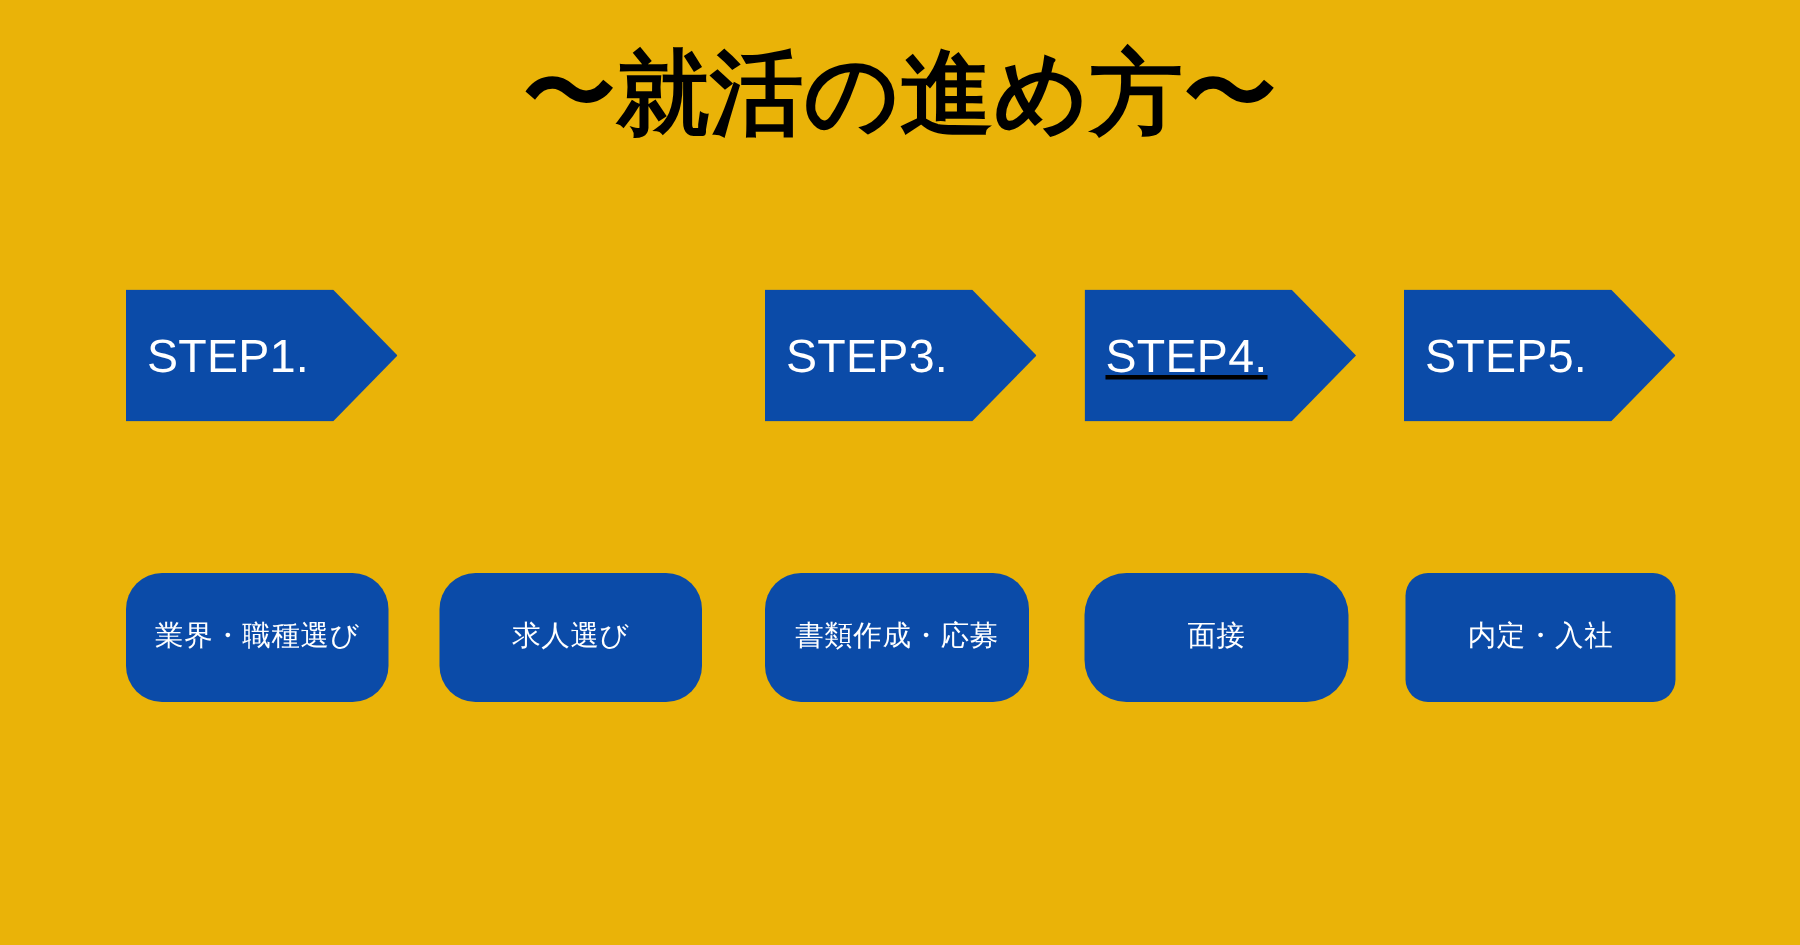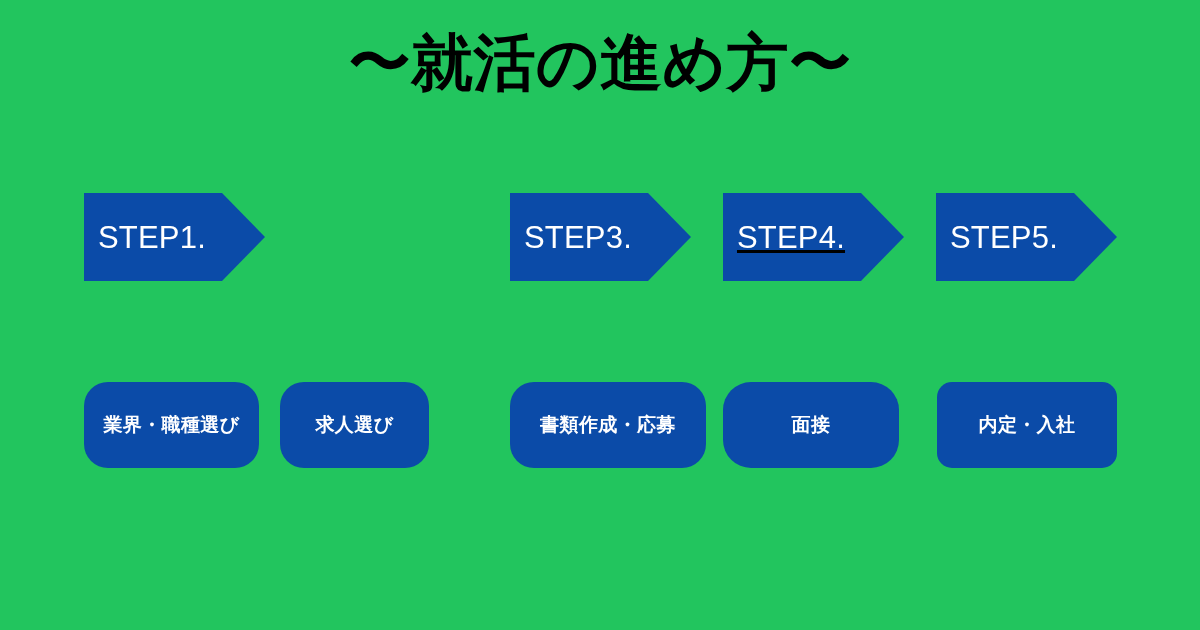--- a/index.html
+++ b/index.html
@@ -13,21 +13,21 @@
     background: #ffffff;
     font-family: "Liberation Sans", "DejaVu Sans", sans-serif;
     overflow: hidden;
     position: relative;
   }
 
   .slide {
     position: relative;
     width: 1200px;
     height: 630px;
-    background: #22c55e;
+    background: #eab308;
   }
 
   
   .title {
     position: absolute;
     left: 0;
     top: 24px;
     width: 1200px;
     text-align: center;
     font-size: 62px;
@@ -97,29 +97,29 @@
     display: flex;
     align-items: center;
     justify-content: center;
     box-sizing: border-box;
   }
 
   .box-label {
     color: #ffffff;
     font-size: 19px;
     line-height: 24px;
-    font-weight: bold;
+    font-weight: normal;
     letter-spacing: 0.4px;
     white-space: nowrap;
     text-align: center;
   }
 
   .box-1 { left: 84px;  width: 175px; }
-  .box-2 { left: 280px; width: 149px; }
-  .box-3 { left: 510px; width: 196px; }
+  .box-2 { left: 293px; width: 175px; }
+  .box-3 { left: 510px; width: 176px; }
   .box-4 { left: 723px; width: 176px; border-radius: 28px; }
   .box-5 { left: 937px; width: 180px; border-radius: 15px; }
 </style>
 </head>
 <body>
 
 <div class="slide">
 
   <div class="title">〜就活の進め方〜</div>
 

